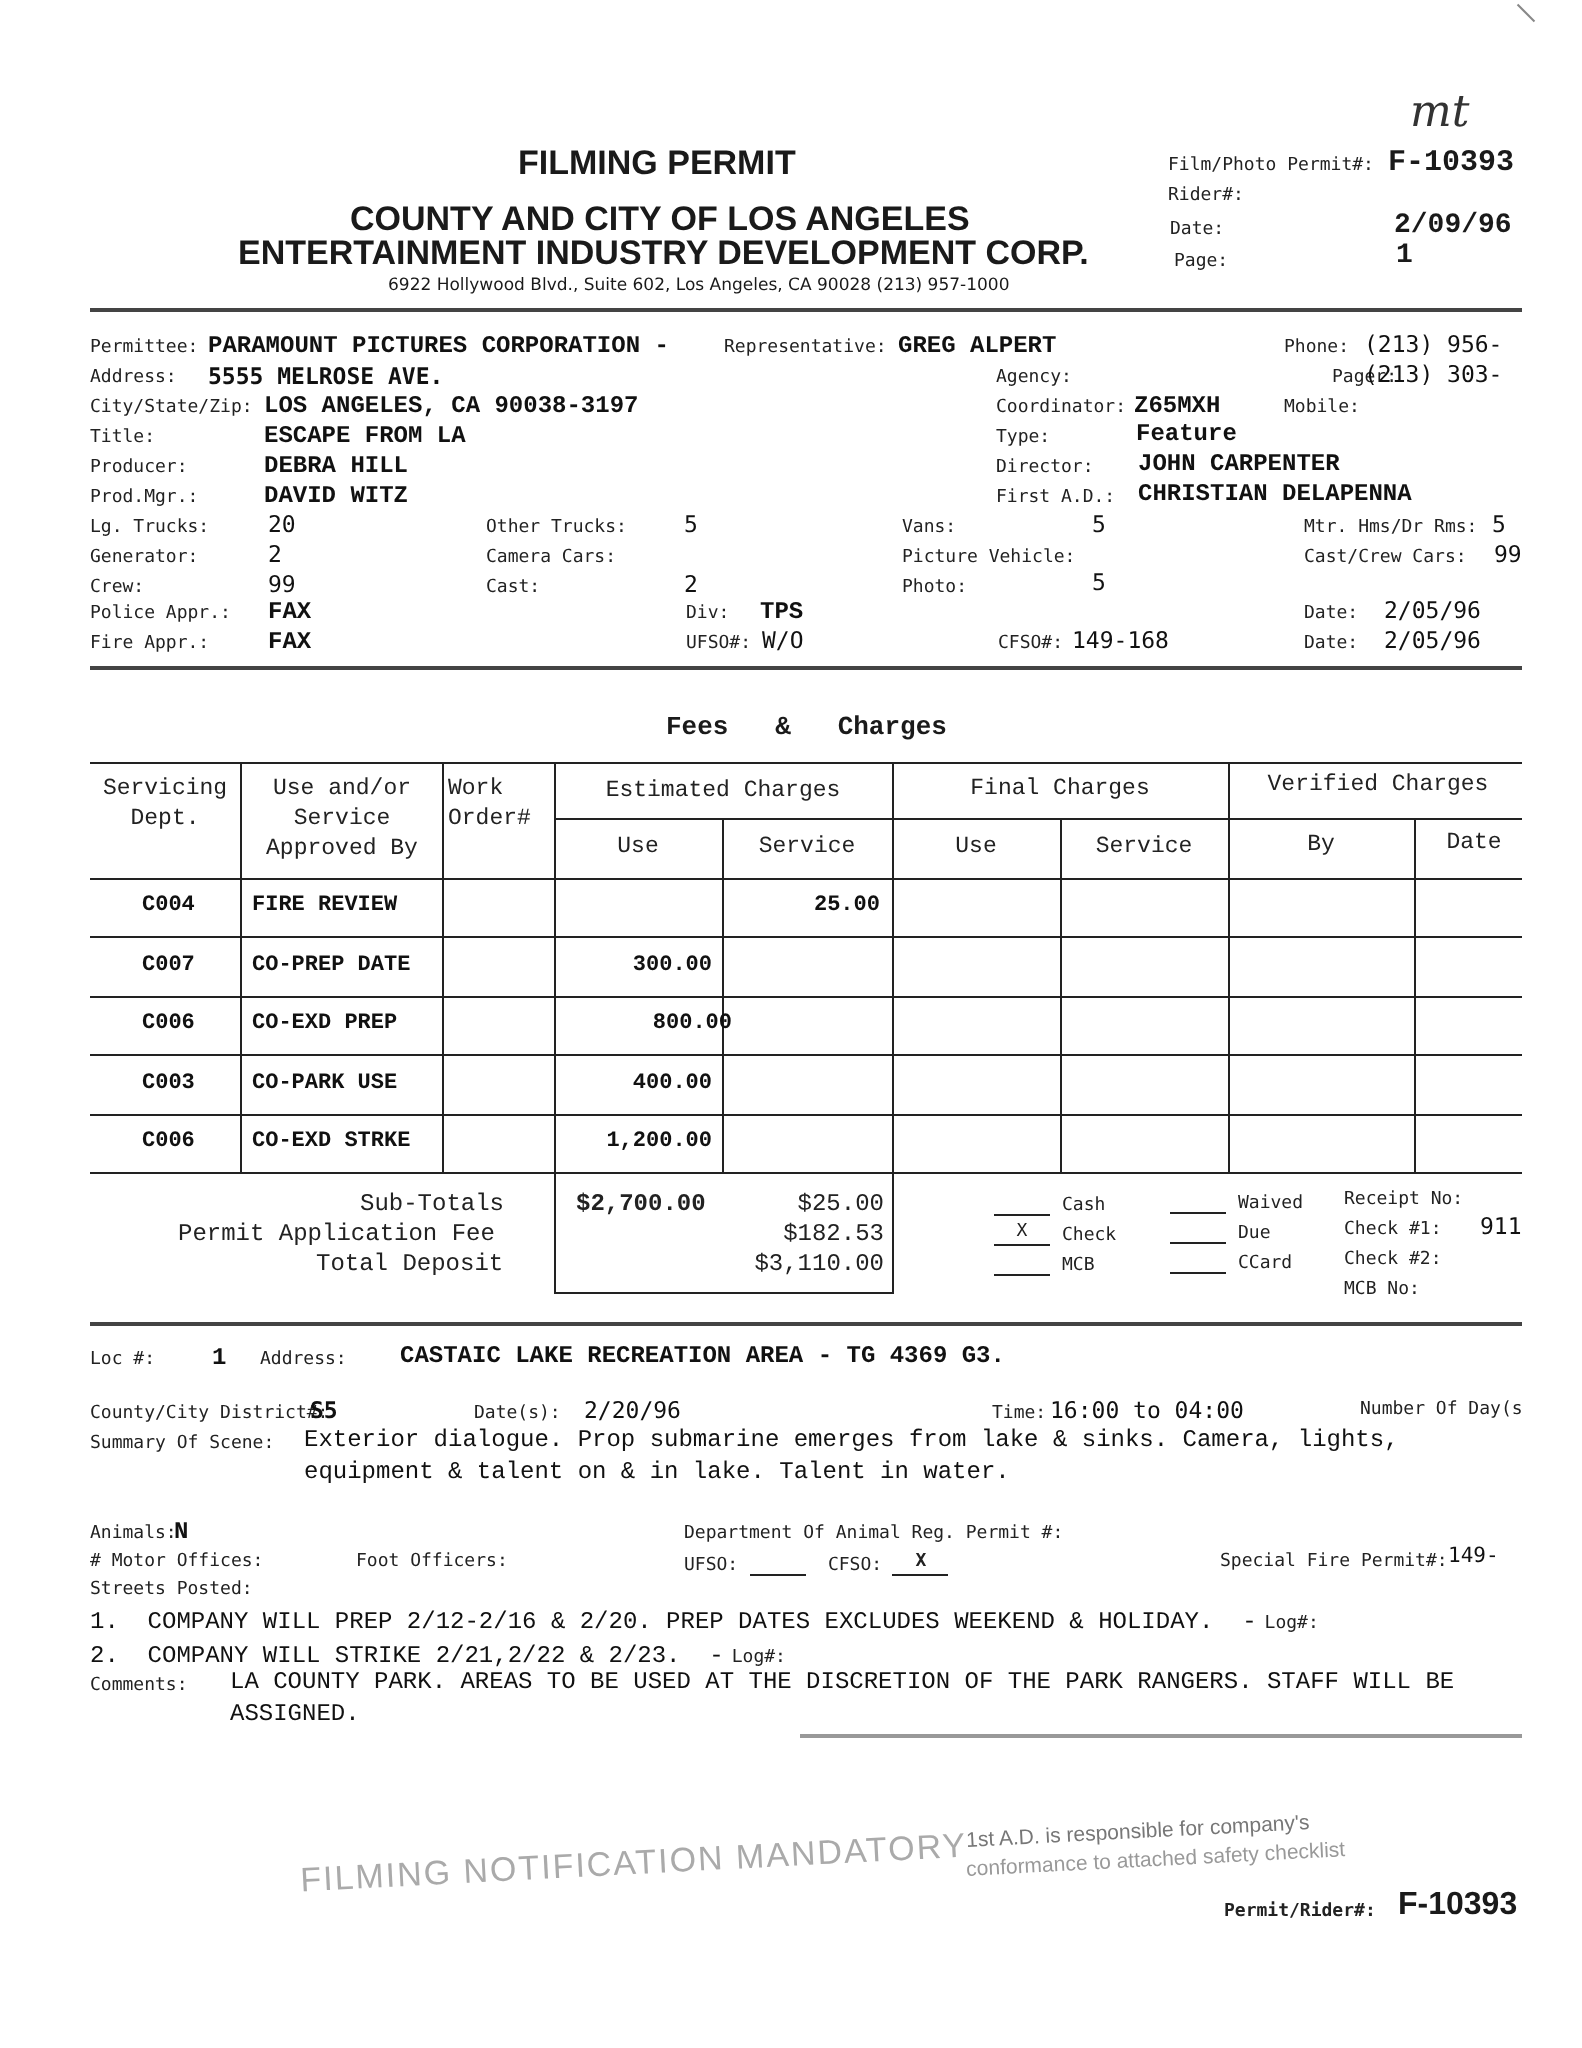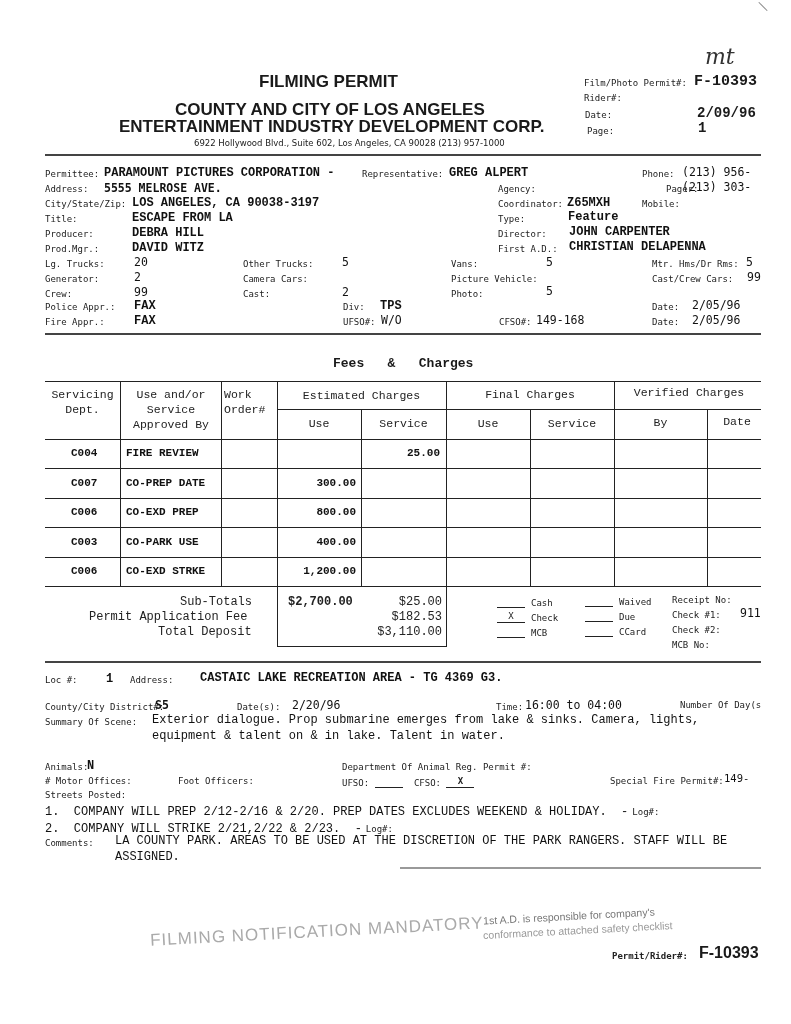--- a/index.html
+++ b/index.html
@@ -164,21 +164,21 @@
 <div class="td" style="left:277px;top:447px;width:79px;text-align:right;"></div>
 <div class="td" style="left:361px;top:447px;width:79px;text-align:right;">25.00</div>
 
 <div class="td" style="left:71px;top:477px;">C007</div>
 <div class="td" style="left:126px;top:477px;">CO-PREP DATE</div>
 <div class="td" style="left:277px;top:477px;width:79px;text-align:right;">300.00</div>
 <div class="td" style="left:361px;top:477px;width:79px;text-align:right;"></div>
 
 <div class="td" style="left:71px;top:506px;">C006</div>
 <div class="td" style="left:126px;top:506px;">CO-EXD PREP</div>
-<div class="td" style="left:277px;top:506px;width:79px;text-align:right;">800.00</div>
+<div class="td" style="left:277px;top:506px;width:89px;text-align:right;">800.00</div>
 <div class="td" style="left:361px;top:506px;width:79px;text-align:right;"></div>
 
 <div class="td" style="left:71px;top:536px;">C003</div>
 <div class="td" style="left:126px;top:536px;">CO-PARK USE</div>
 <div class="td" style="left:277px;top:536px;width:79px;text-align:right;">400.00</div>
 <div class="td" style="left:361px;top:536px;width:79px;text-align:right;"></div>
 
 <div class="td" style="left:71px;top:565px;">C006</div>
 <div class="td" style="left:126px;top:565px;">CO-EXD STRKE</div>
 <div class="td" style="left:277px;top:565px;width:79px;text-align:right;">1,200.00</div>

